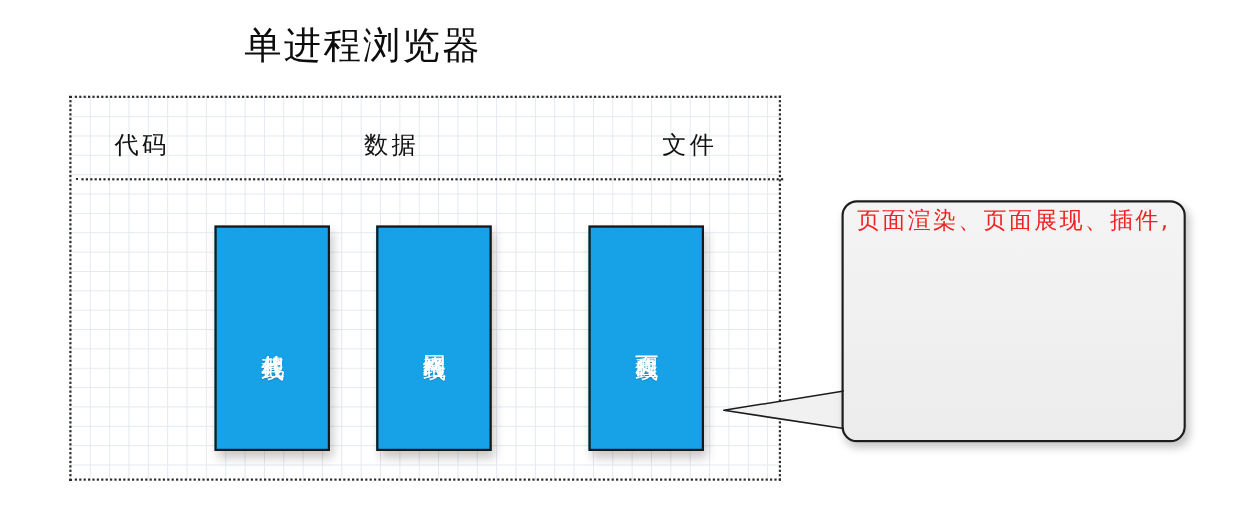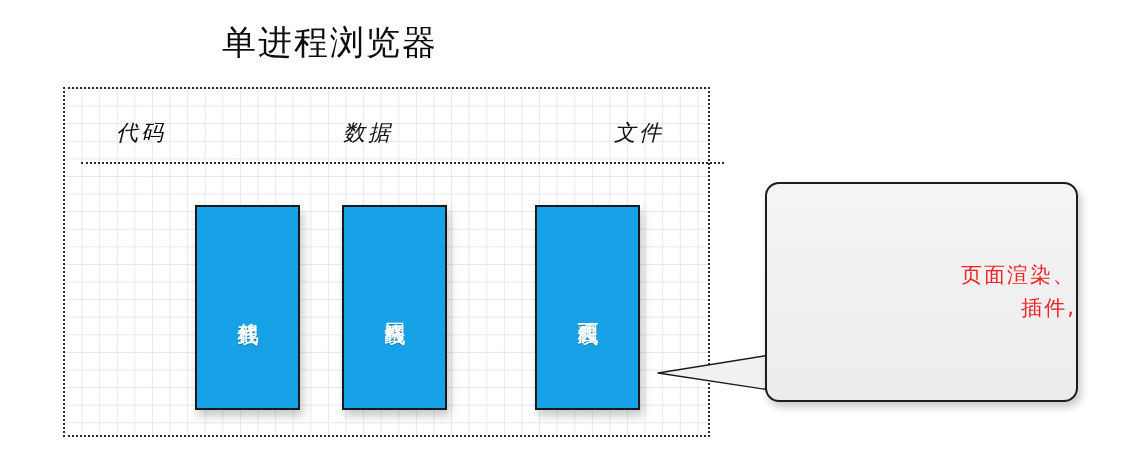--- a/index.html
+++ b/index.html
@@ -50,27 +50,26 @@
     background-image:
       linear-gradient(to right, #e3e9ef 1px, transparent 1px),
       linear-gradient(to bottom, #e3e9ef 1px, transparent 1px);
     background-size: 17.6px 17.6px;
     background-position: -1px -1px;
   }
 
   
   #resource-header {
     position: absolute;
-    left: 16px;
+    left: 4px;
     top: 0;
     width: 100%;
     height: 75px;
     border-bottom: 2px dotted #2b2b2b;
     box-sizing: border-box;
-    font-style: italic;
   }
   .header-label {
     position: absolute;
     top: 30px;
     font-size: 22px;
     line-height: 28px;
     color: #111111;
     white-space: nowrap;
     letter-spacing: 3px;
   }
@@ -125,22 +124,22 @@
     left: 765px;
     top: 182px;
     width: 313px;
     height: 220px;
     box-sizing: border-box;
     border: 2px solid #1c1c1c;
     border-radius: 14px;
     background: linear-gradient(to bottom, #f4f4f4 0%, #ececec 100%);
     box-shadow: 3px 5px 8px rgba(0,0,0,0.22);
     display: flex;
-    flex-direction: column;
-    align-items: flex-end;
+    flex-direction: row;
+    align-items: flex-start;
     justify-content: center;
   }
   .callout-line {
     color: #ee2222;
     font-size: 21px;
     line-height: 33px;
     letter-spacing: 2px;
     text-align: center;
     white-space: nowrap;
   }
@@ -182,16 +181,17 @@
     </div>
 
   </div>
 
   <svg id="callout-tail" viewBox="0 0 125 55">
     <polygon points="8,28 120,10 120,45" fill="#f1f1f1" stroke="#1c1c1c" stroke-width="1.4" stroke-linejoin="round"></polygon>
   </svg>
 
   <div id="callout-bubble">
     <div class="callout-line">页面渲染、</div>
+    <div class="callout-line">页面展现、</div>
     <div class="callout-line">插件,</div>
   </div>
 
 </div>
 
 </body></html>

